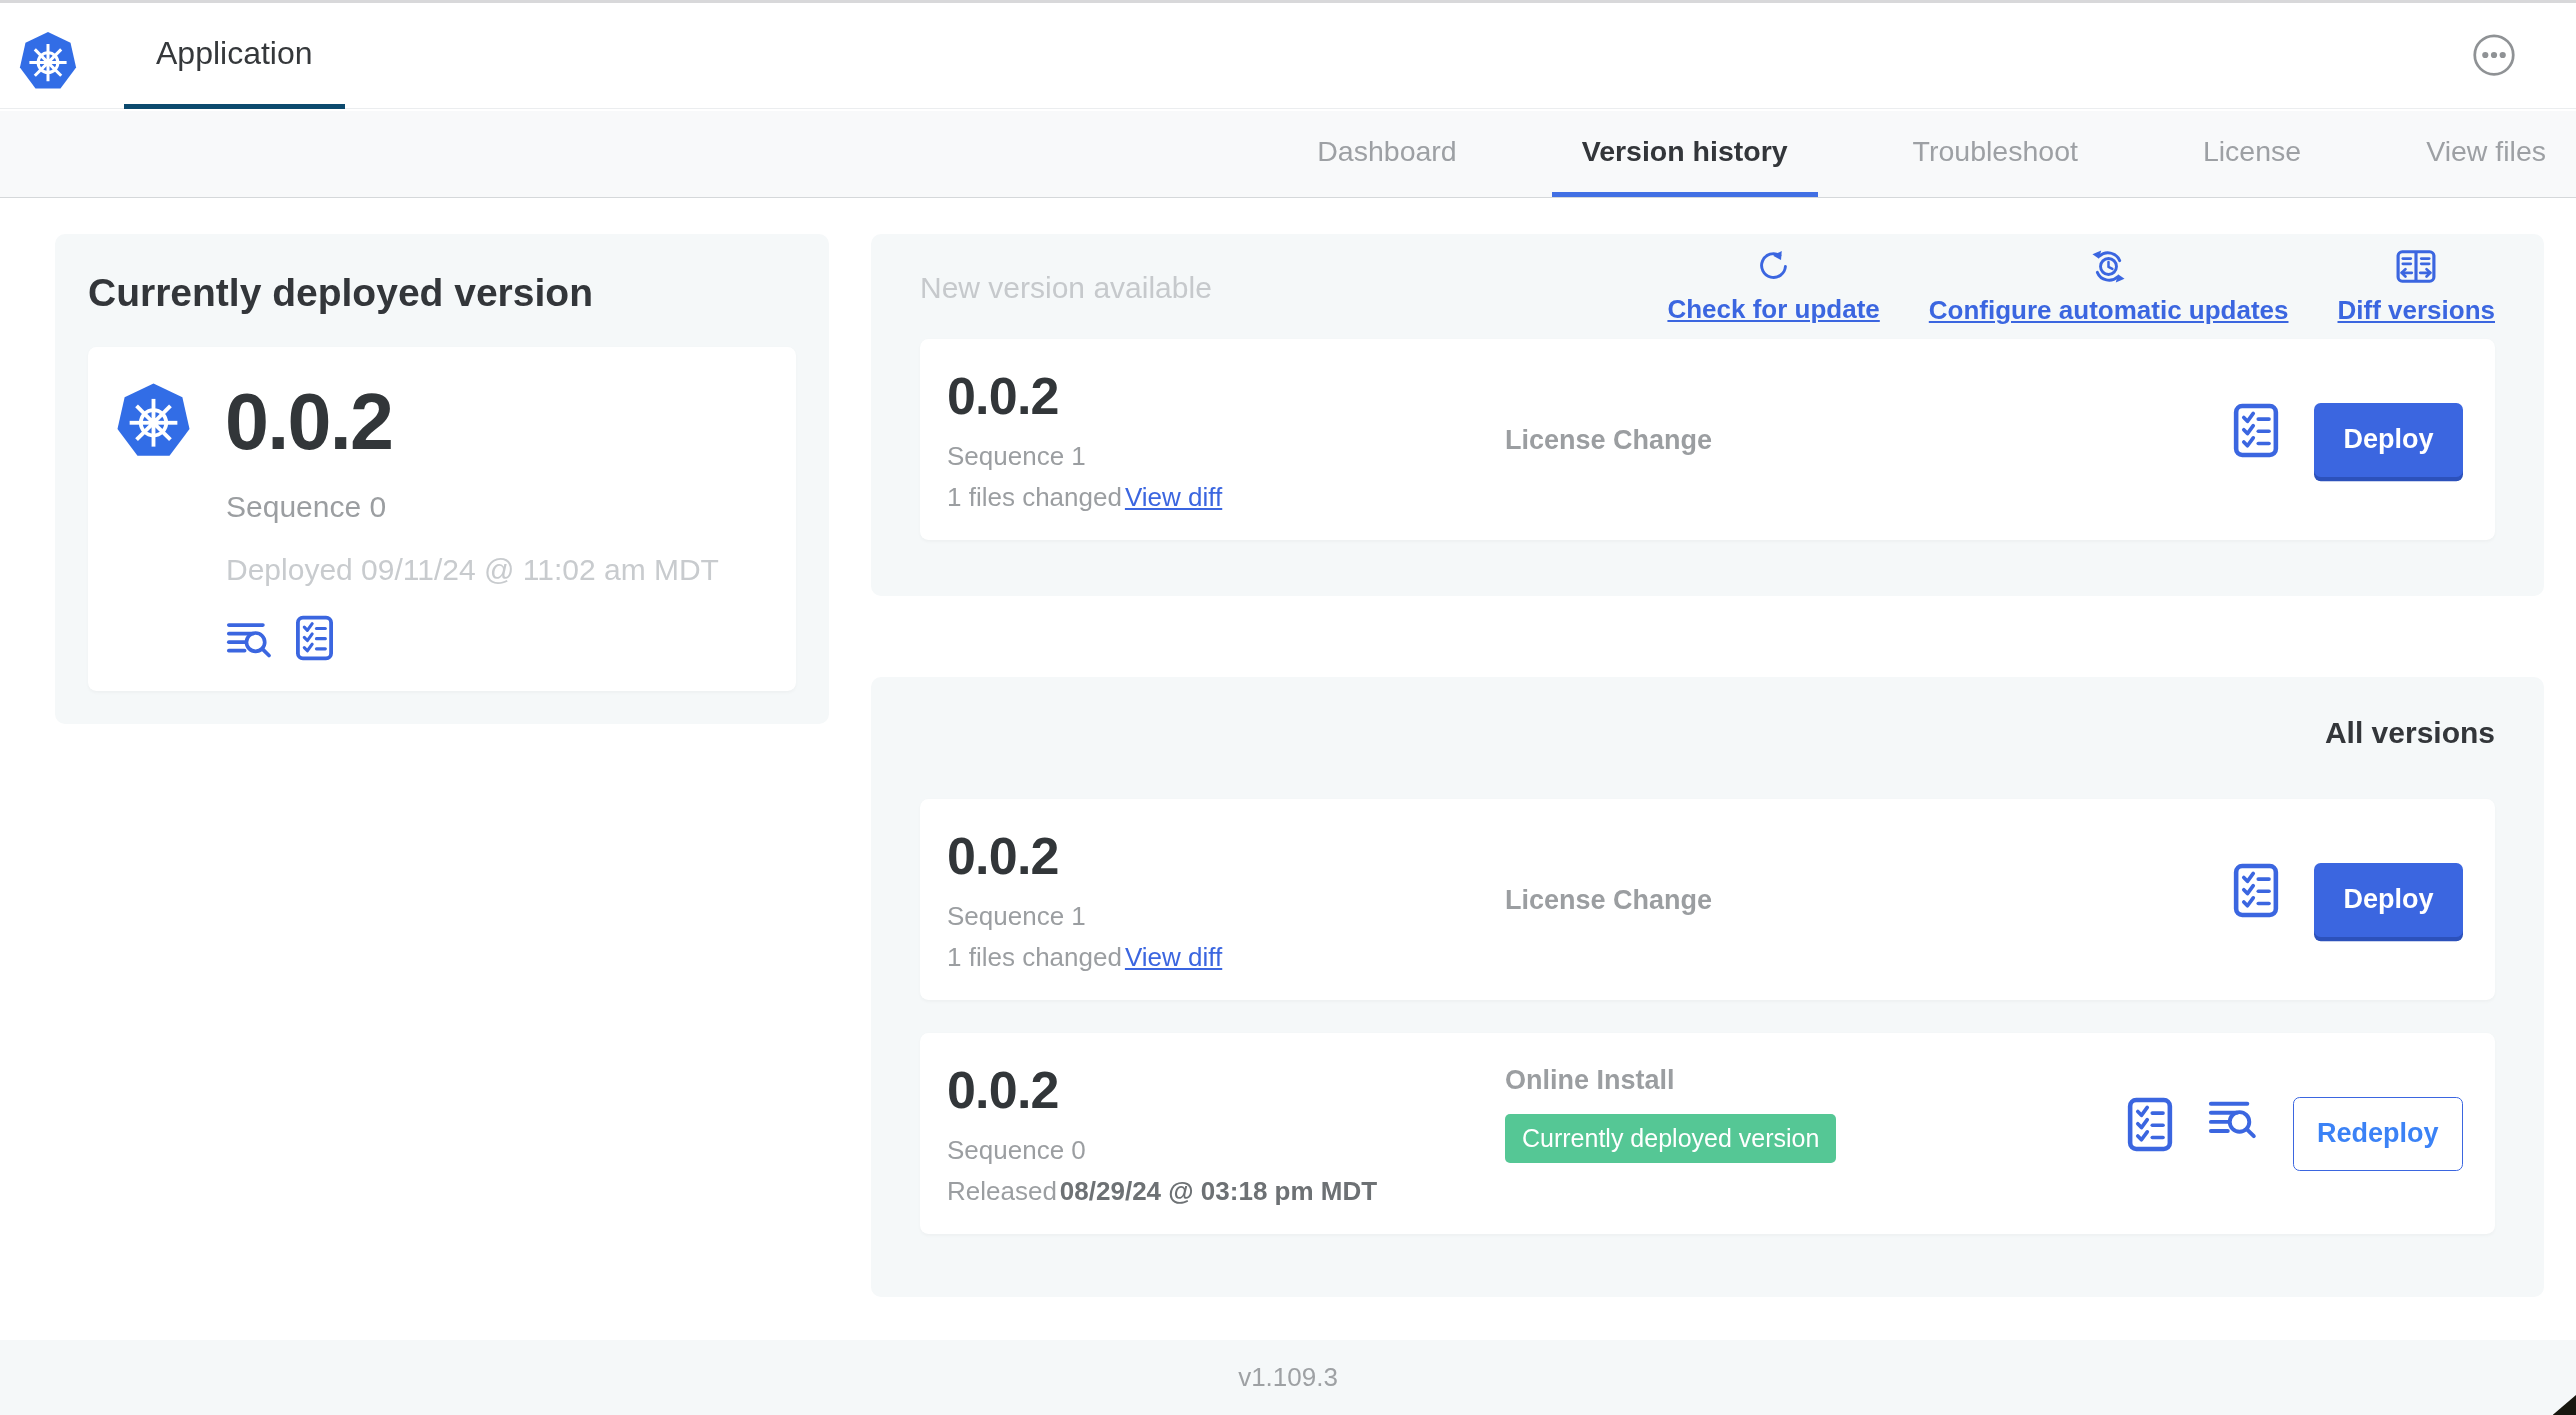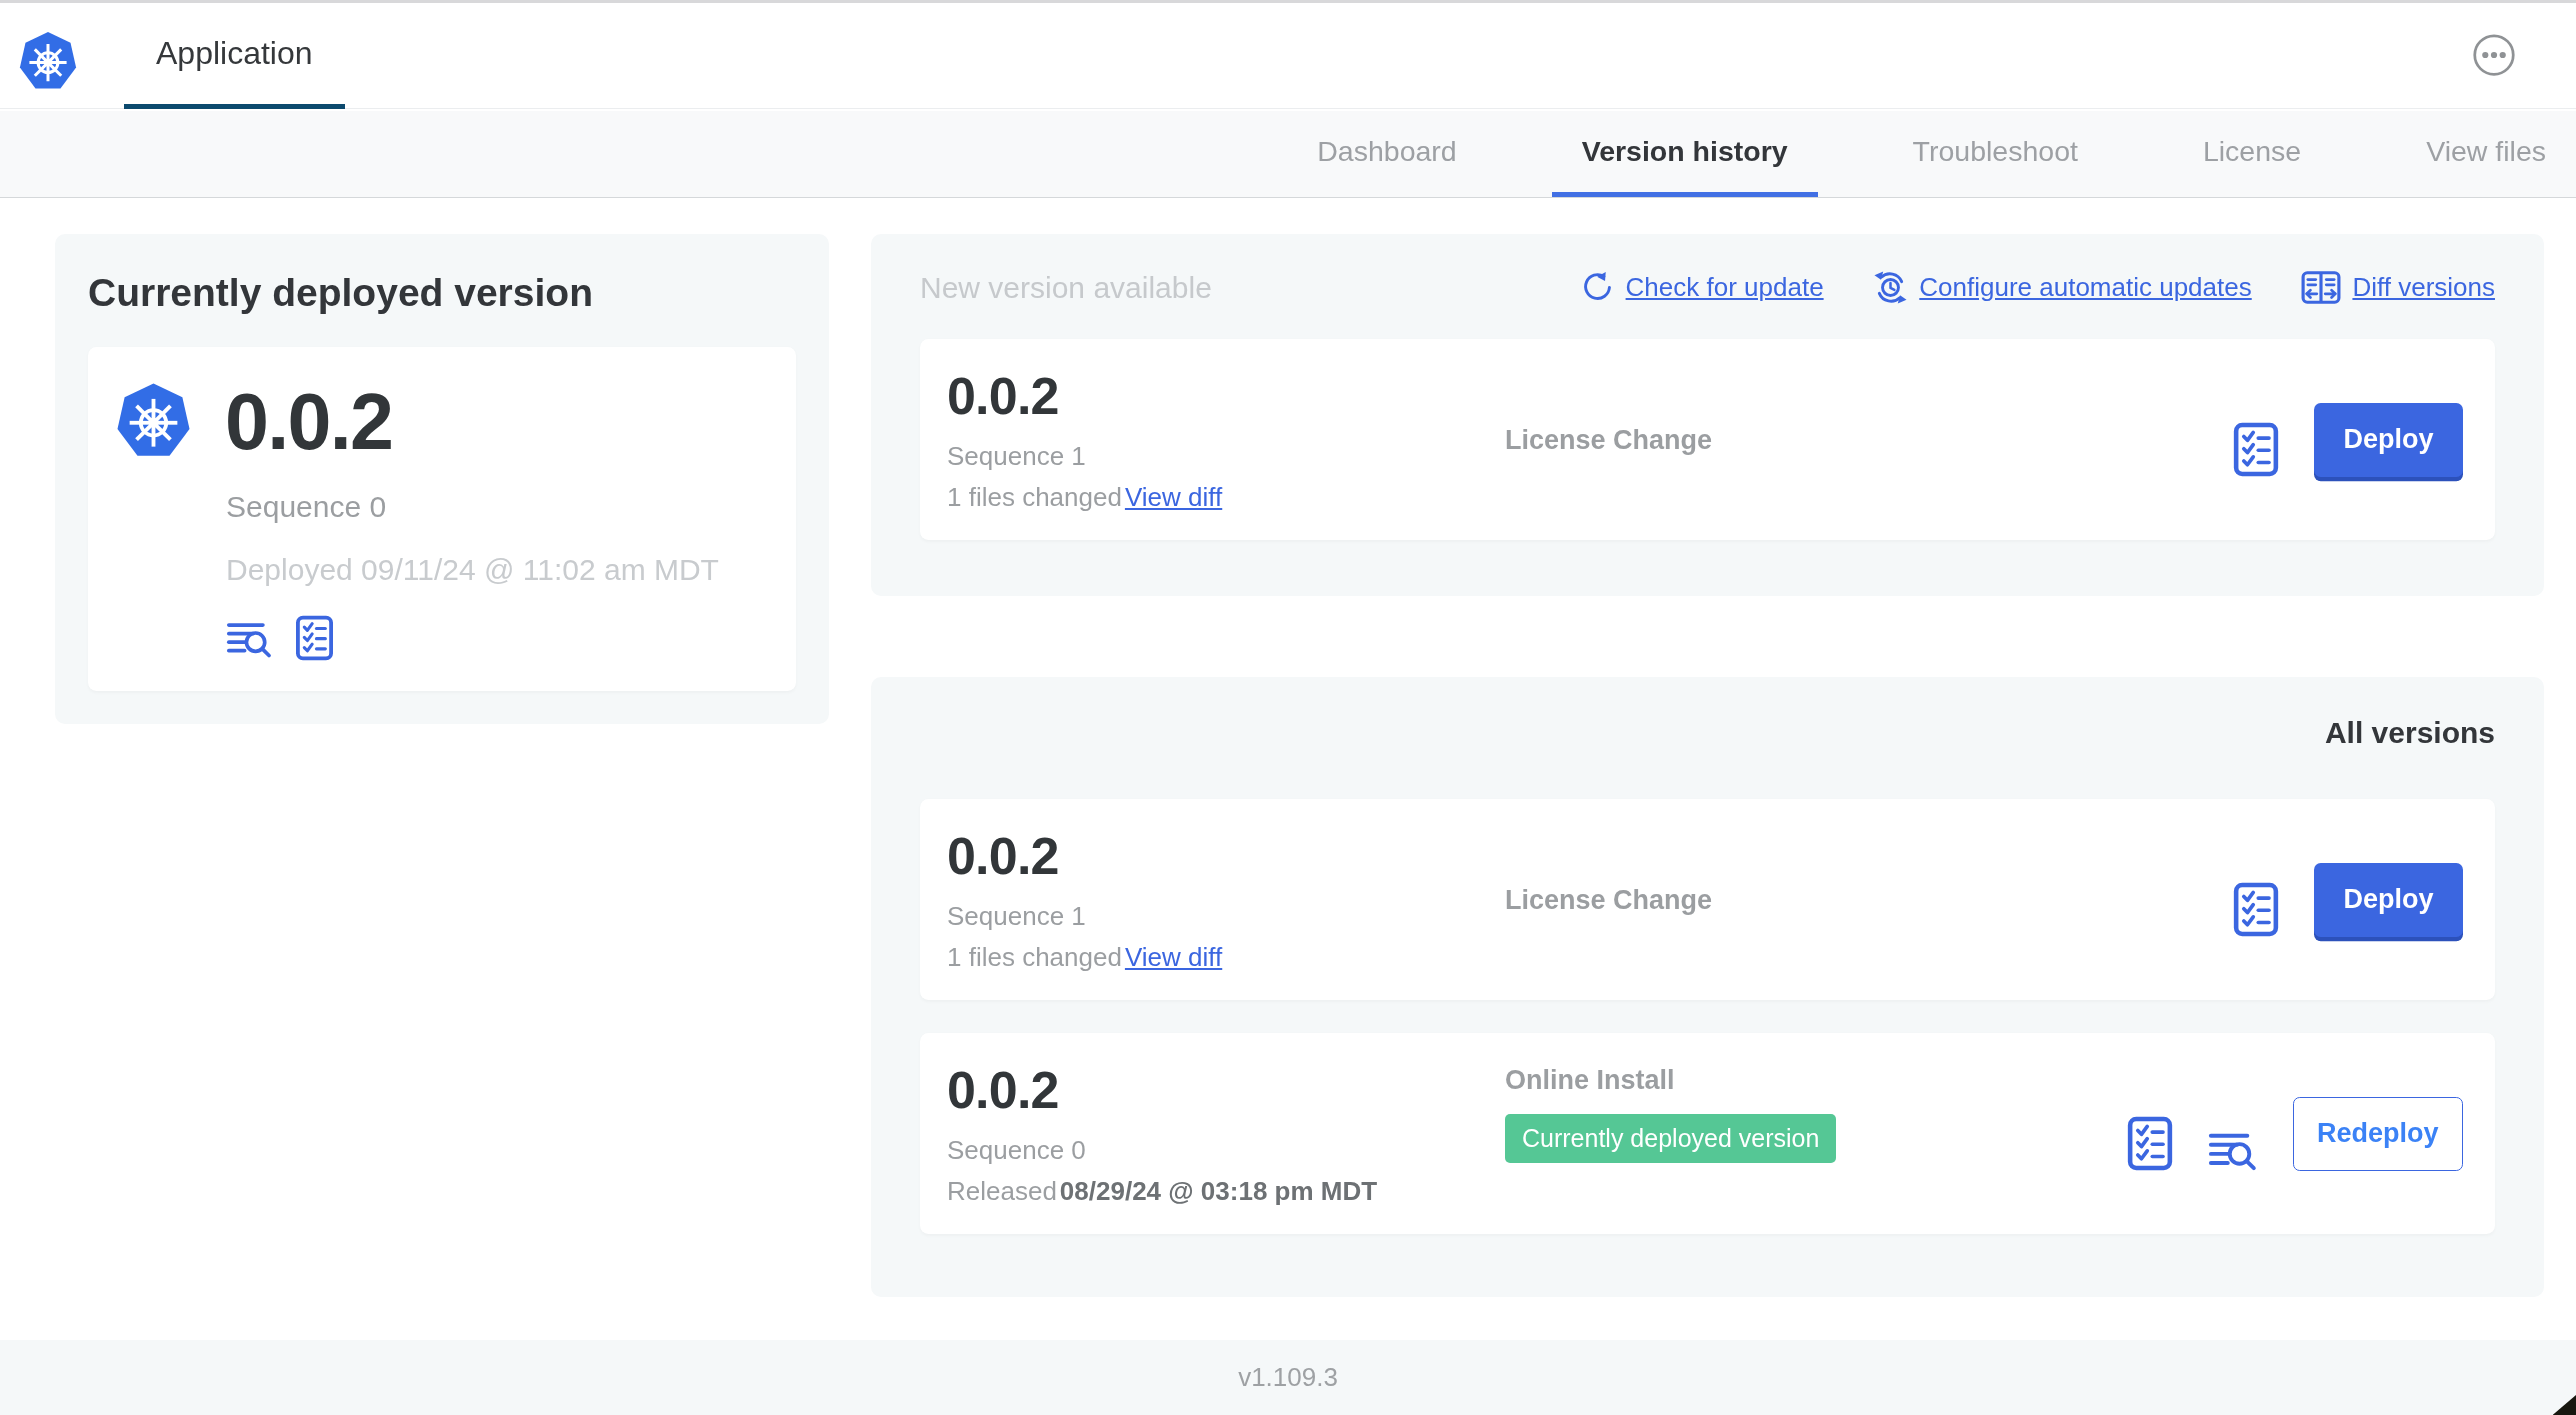--- a/index.html
+++ b/index.html
@@ -46,21 +46,21 @@
   .dc-seq { margin:22px 0 0 111px; font-size:30px; color:#9b9ea1; }
   .dc-deployed { margin:29px 0 0 111px; font-size:30px; color:#c8cbce; }
   .dc-icons { margin:28.5px 0 5px 111px; display:flex; align-items:center; gap:22px; }
   .icon-btn { background:none; border:none; padding:0; cursor:pointer; color:#3b66e0; }
 
   .nv-panel { left:871px; top:234px; width:1673px; height:362px; padding:35px 49px 0 49px; }
   .panel-head { display:flex; justify-content:space-between; align-items:center; height:37px; }
   .nv-title { font-size:30px; font-weight:500; color:#c6c9cc; }
   .nv-links { display:flex; align-items:center; gap:49px; }
   .blue-link { display:inline-flex; align-items:center; gap:11.7px; color:#3b66e0;
-    font-size:26px; font-weight:400; text-decoration:none; cursor:pointer; }
+    font-size:26px; font-weight:700; text-decoration:none; cursor:pointer;flex-direction:column; }
   .blue-link .lbl { text-decoration:underline; }
 
   .av-panel { left:871px; top:677px; width:1673px; height:620px; padding:25px 49px 0 49px; }
   .panel-head.av { height:62px;justify-content:flex-end; }
   .av-title { font-size:30px; font-weight:700; color:#33363a; }
   .rpp { display:flex; align-items:center; gap:15px; font-size:26px; color:#45484c; }
   .select { width:94px; height:60px; background:#fff; border:1.7px solid #d4d7da; border-radius:6.7px;
     display:flex; align-items:center; justify-content:space-between; padding:0 13.4px 0 17px;
     font-size:28.5px; color:#33363a; cursor:pointer; }
 
@@ -75,21 +75,21 @@
   .vr-seq { margin-top:15px; font-size:26px; color:#9b9ea1; }
   .vr-meta { margin-top:10px; font-size:26px; color:#9b9ea1; display:flex; gap:3px; align-items:flex-end; }
   .vr-meta b { color:#6d7174; }
   .view-diff { color:#3b66e0; font-weight:500; text-decoration:underline; cursor:pointer; }
   .vr-source-center { position:absolute; left:585px; top:50%; transform:translateY(-50%);
     font-size:27px; font-weight:600; color:#9b9ea1; }
   .vr-source-top { position:absolute; left:585px; top:32px; font-size:27px; font-weight:600; color:#9b9ea1; }
   .badge { display:inline-block; margin-top:18.4px; background:#55c795; color:#fff;
     font-size:25px; font-weight:400; padding:10px 17px; border-radius:5px; }
   .vr-actions { position:absolute; right:32px; top:50%; transform:translateY(-50%);
-    display:flex; align-items:flex-end; gap:35px; }
+    display:flex; align-items:flex-start; gap:35px; }
   .btn-primary { width:149px; height:74px; background:#3b66e0; border:none; border-radius:6.7px;
     color:#fff; font-size:27px; font-weight:700; box-shadow:0 4.2px 0 #2c51bb; cursor:pointer;
     font-family:"Liberation Sans",sans-serif; }
   .btn-outline { min-width:164px; height:74px; background:#fff; border:1.7px solid #3b66e0;
     border-radius:6.7px; color:#3b82f6; font-size:27px; font-weight:700; cursor:pointer; padding:0 23.4px;
     font-family:"Liberation Sans",sans-serif; }
 
   
   .footer { position:absolute; left:0; top:1340px; width:100%; height:75px; background:#f5f8f9;
     display:flex; align-items:center; justify-content:center; font-size:26px; color:#9ea1a4; }

